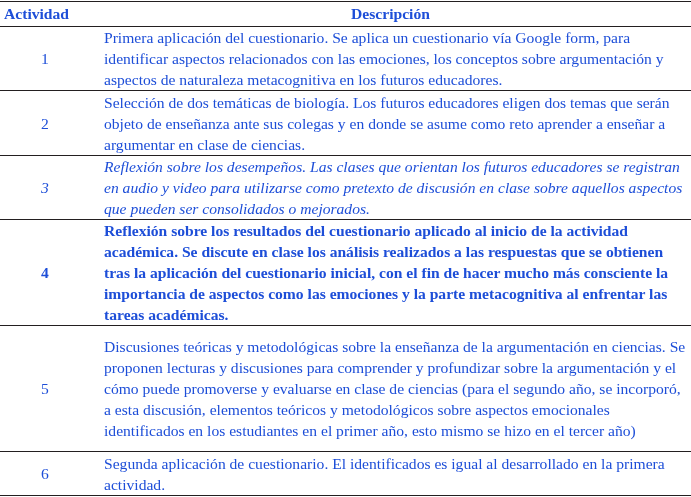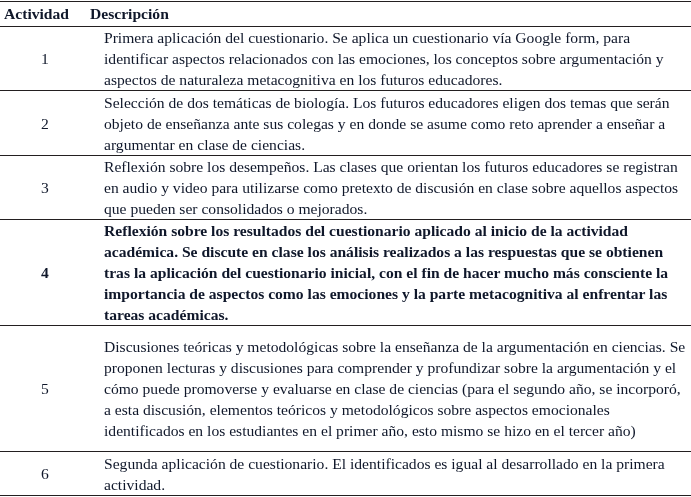--- a/index.html
+++ b/index.html
@@ -2,46 +2,46 @@
 <html><head>
 <meta charset="utf-8">
 <style>
   html, body { margin: 0; padding: 0; background: #ffffff; }
   body { width: 691px; height: 497px; overflow: hidden; }
   .tbl {
     width: 691px;
     border-collapse: collapse;
     font-family: "Liberation Serif", "DejaVu Serif", serif;
     font-size: 15.6px;
-    color: #0f172a;
+    color: #1d4ed8;
     margin-top: 1px;
     padding-left: 9px;
   }
   .tbl th {
     font-weight: bold;
     height: 24px;
     padding: 0;
     border-top: 1.5px solid #231f20;
     border-bottom: 1.5px solid #231f20;
     line-height: 24px;
     vertical-align: middle;
   }
   .tbl th.col-act { width: 86px; text-align: left; padding-left: 4px; }
-  .tbl th.col-desc { text-align: left; }
+  .tbl th.col-desc { text-align: center; }
   .tbl td {
     border-bottom: 1.5px solid #231f20;
     padding: 0;
     line-height: 21px;
     vertical-align: middle;
   }
   .tbl td.num { text-align: center; width: 86px; padding-left: 0; }
   .tbl td.desc { padding: 0 4px 0 14px; text-align: left; }
   .r1 td { height: 62px; margin-top: 36px; }
   .r2 td { height: 64px; }
-  .r3 td { height: 62px; }
+  .r3 td { height: 62px; font-style: italic; }
   .r4 td { height: 105px; font-weight: bold; }
   .r5 td { height: 125px; }
   .r6 td { height: 43px; }
 </style>
 </head>
 <body>
 
 <table class="tbl">
   <thead>
     <tr>

